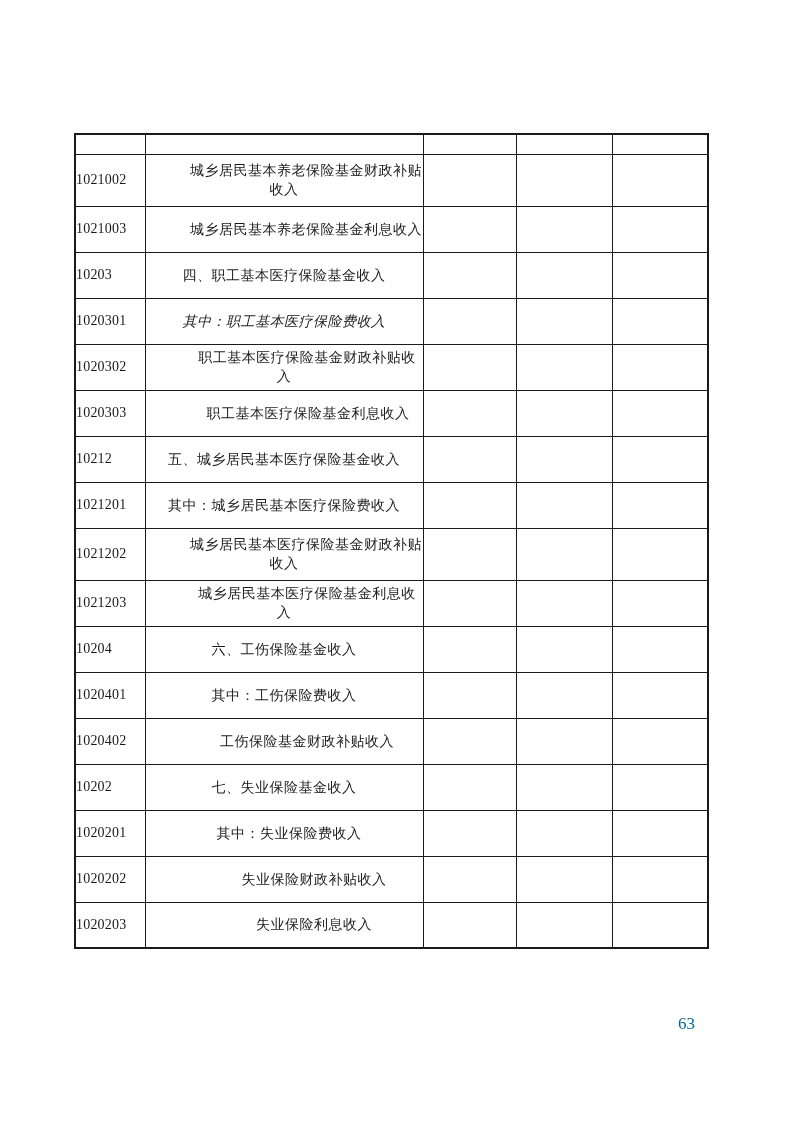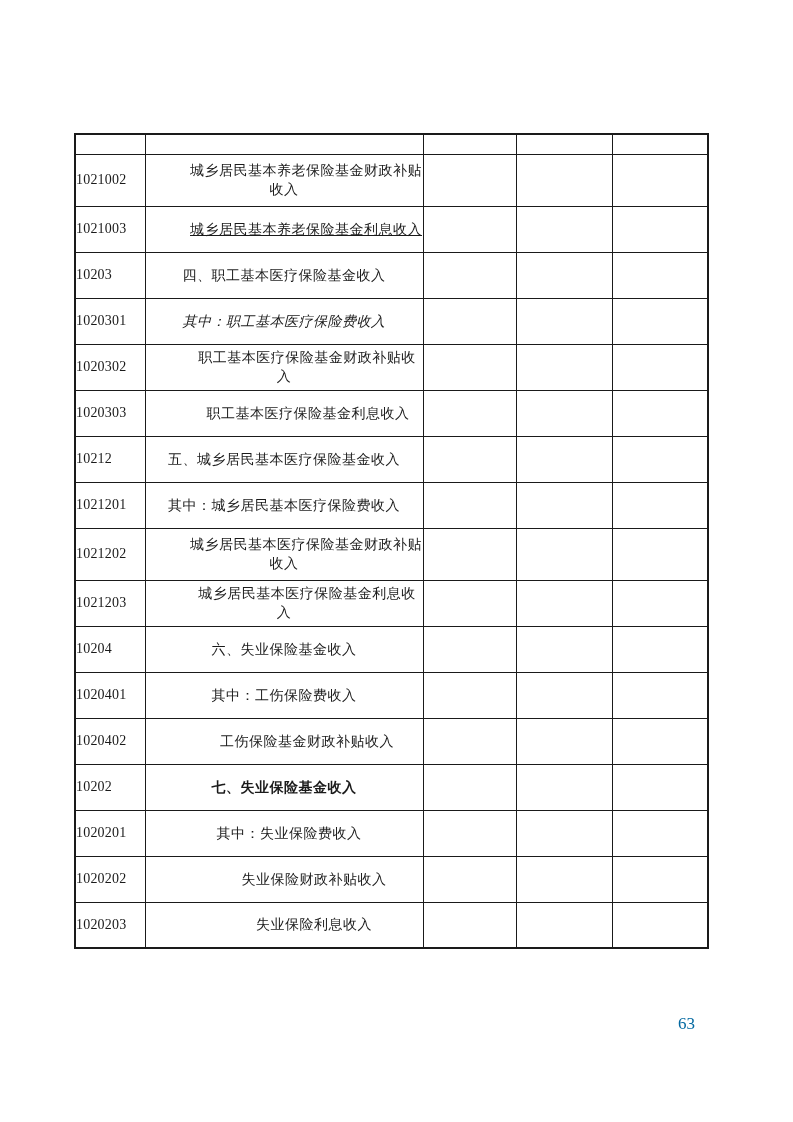--- a/index.html
+++ b/index.html
@@ -83,21 +83,21 @@
           <td class="desc-cell">
             <div class="desc-text" style="text-indent: 44px;">城乡居民基本养老保险基金财政补贴收入</div>
           </td>
           <td class="value-cell"></td>
           <td class="value-cell"></td>
           <td class="value-cell"></td>
         </tr>
         <tr class="row">
           <td class="code-cell">1021003</td>
           <td class="desc-cell">
-            <div class="desc-text" style="text-indent: 44px; text-decoration: underline;">城乡居民基本养老保险基金利息收入</div>
+            <div class="desc-text" style="text-indent: 44px;">城乡居民基本养老保险基金利息收入</div>
           </td>
           <td class="value-cell"></td>
           <td class="value-cell"></td>
           <td class="value-cell"></td>
         </tr>
         <tr class="row">
           <td class="code-cell">10203</td>
           <td class="desc-cell">
             <div class="desc-text" style="text-indent: 0px;">四、职工基本医疗保险基金收入</div>
           </td>
@@ -164,21 +164,21 @@
           <td class="desc-cell">
             <div class="desc-text" style="text-indent: 46px;">城乡居民基本医疗保险基金利息收入</div>
           </td>
           <td class="value-cell"></td>
           <td class="value-cell"></td>
           <td class="value-cell"></td>
         </tr>
         <tr class="row">
           <td class="code-cell">10204</td>
           <td class="desc-cell">
-            <div class="desc-text" style="text-indent: 0px;">六、失业保险基金收入</div>
+            <div class="desc-text" style="text-indent: 0px;">六、工伤保险基金收入</div>
           </td>
           <td class="value-cell"></td>
           <td class="value-cell"></td>
           <td class="value-cell"></td>
         </tr>
         <tr class="row">
           <td class="code-cell">1020401</td>
           <td class="desc-cell">
             <div class="desc-text" style="text-indent: 0px;">其中：工伤保险费收入</div>
           </td>
@@ -191,21 +191,21 @@
           <td class="desc-cell">
             <div class="desc-text" style="text-indent: 46px;">工伤保险基金财政补贴收入</div>
           </td>
           <td class="value-cell"></td>
           <td class="value-cell"></td>
           <td class="value-cell"></td>
         </tr>
         <tr class="row">
           <td class="code-cell">10202</td>
           <td class="desc-cell">
-            <div class="desc-text" style="text-indent: 0px; font-weight: bold;">七、失业保险基金收入</div>
+            <div class="desc-text" style="text-indent: 0px;">七、失业保险基金收入</div>
           </td>
           <td class="value-cell"></td>
           <td class="value-cell"></td>
           <td class="value-cell"></td>
         </tr>
         <tr class="row">
           <td class="code-cell">1020201</td>
           <td class="desc-cell">
             <div class="desc-text" style="text-indent: 10px;">其中：失业保险费收入</div>
           </td>

